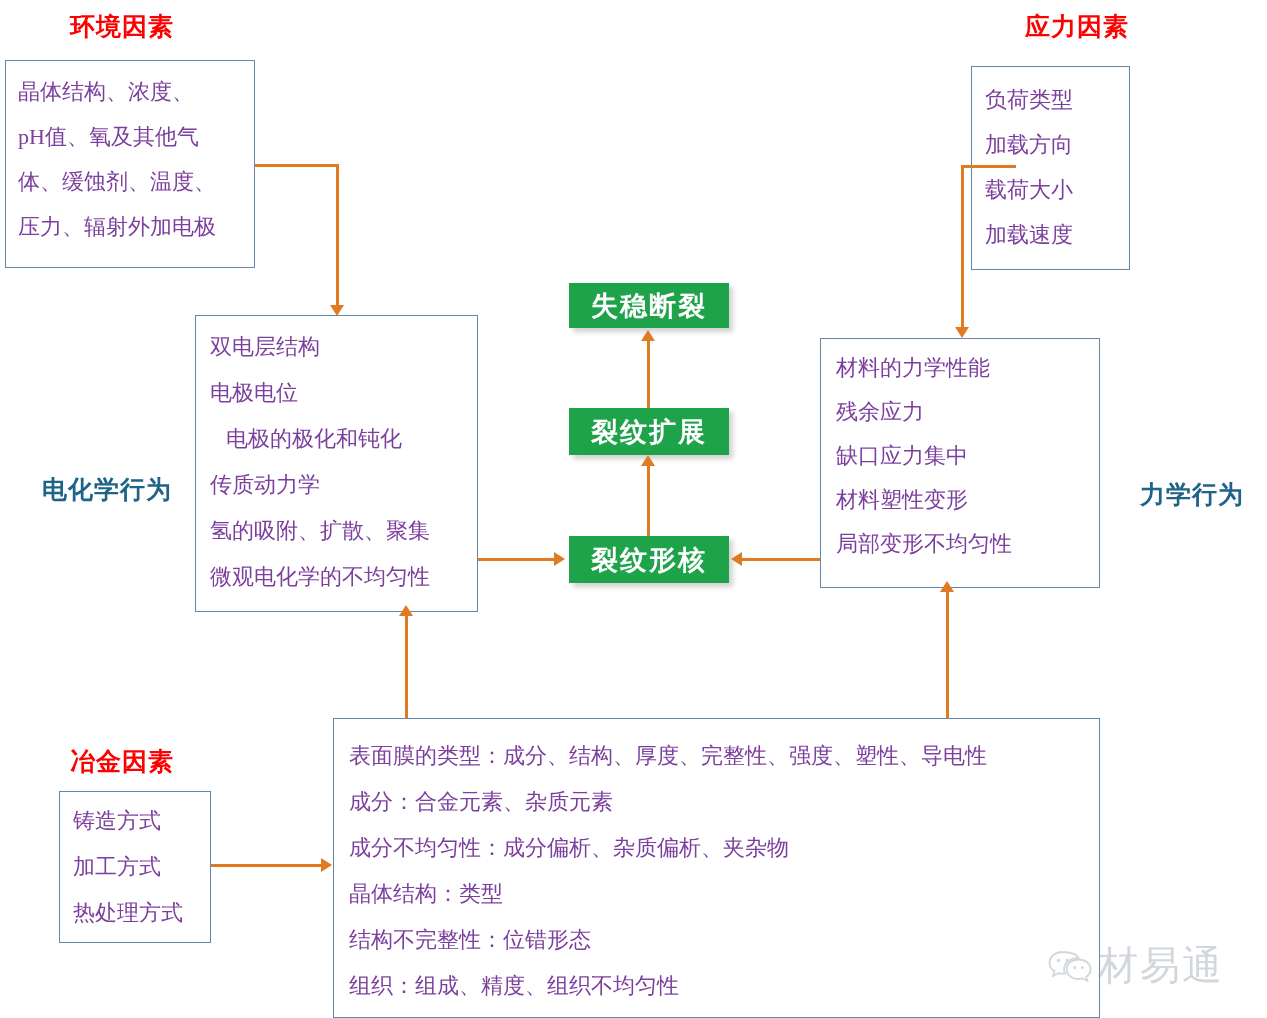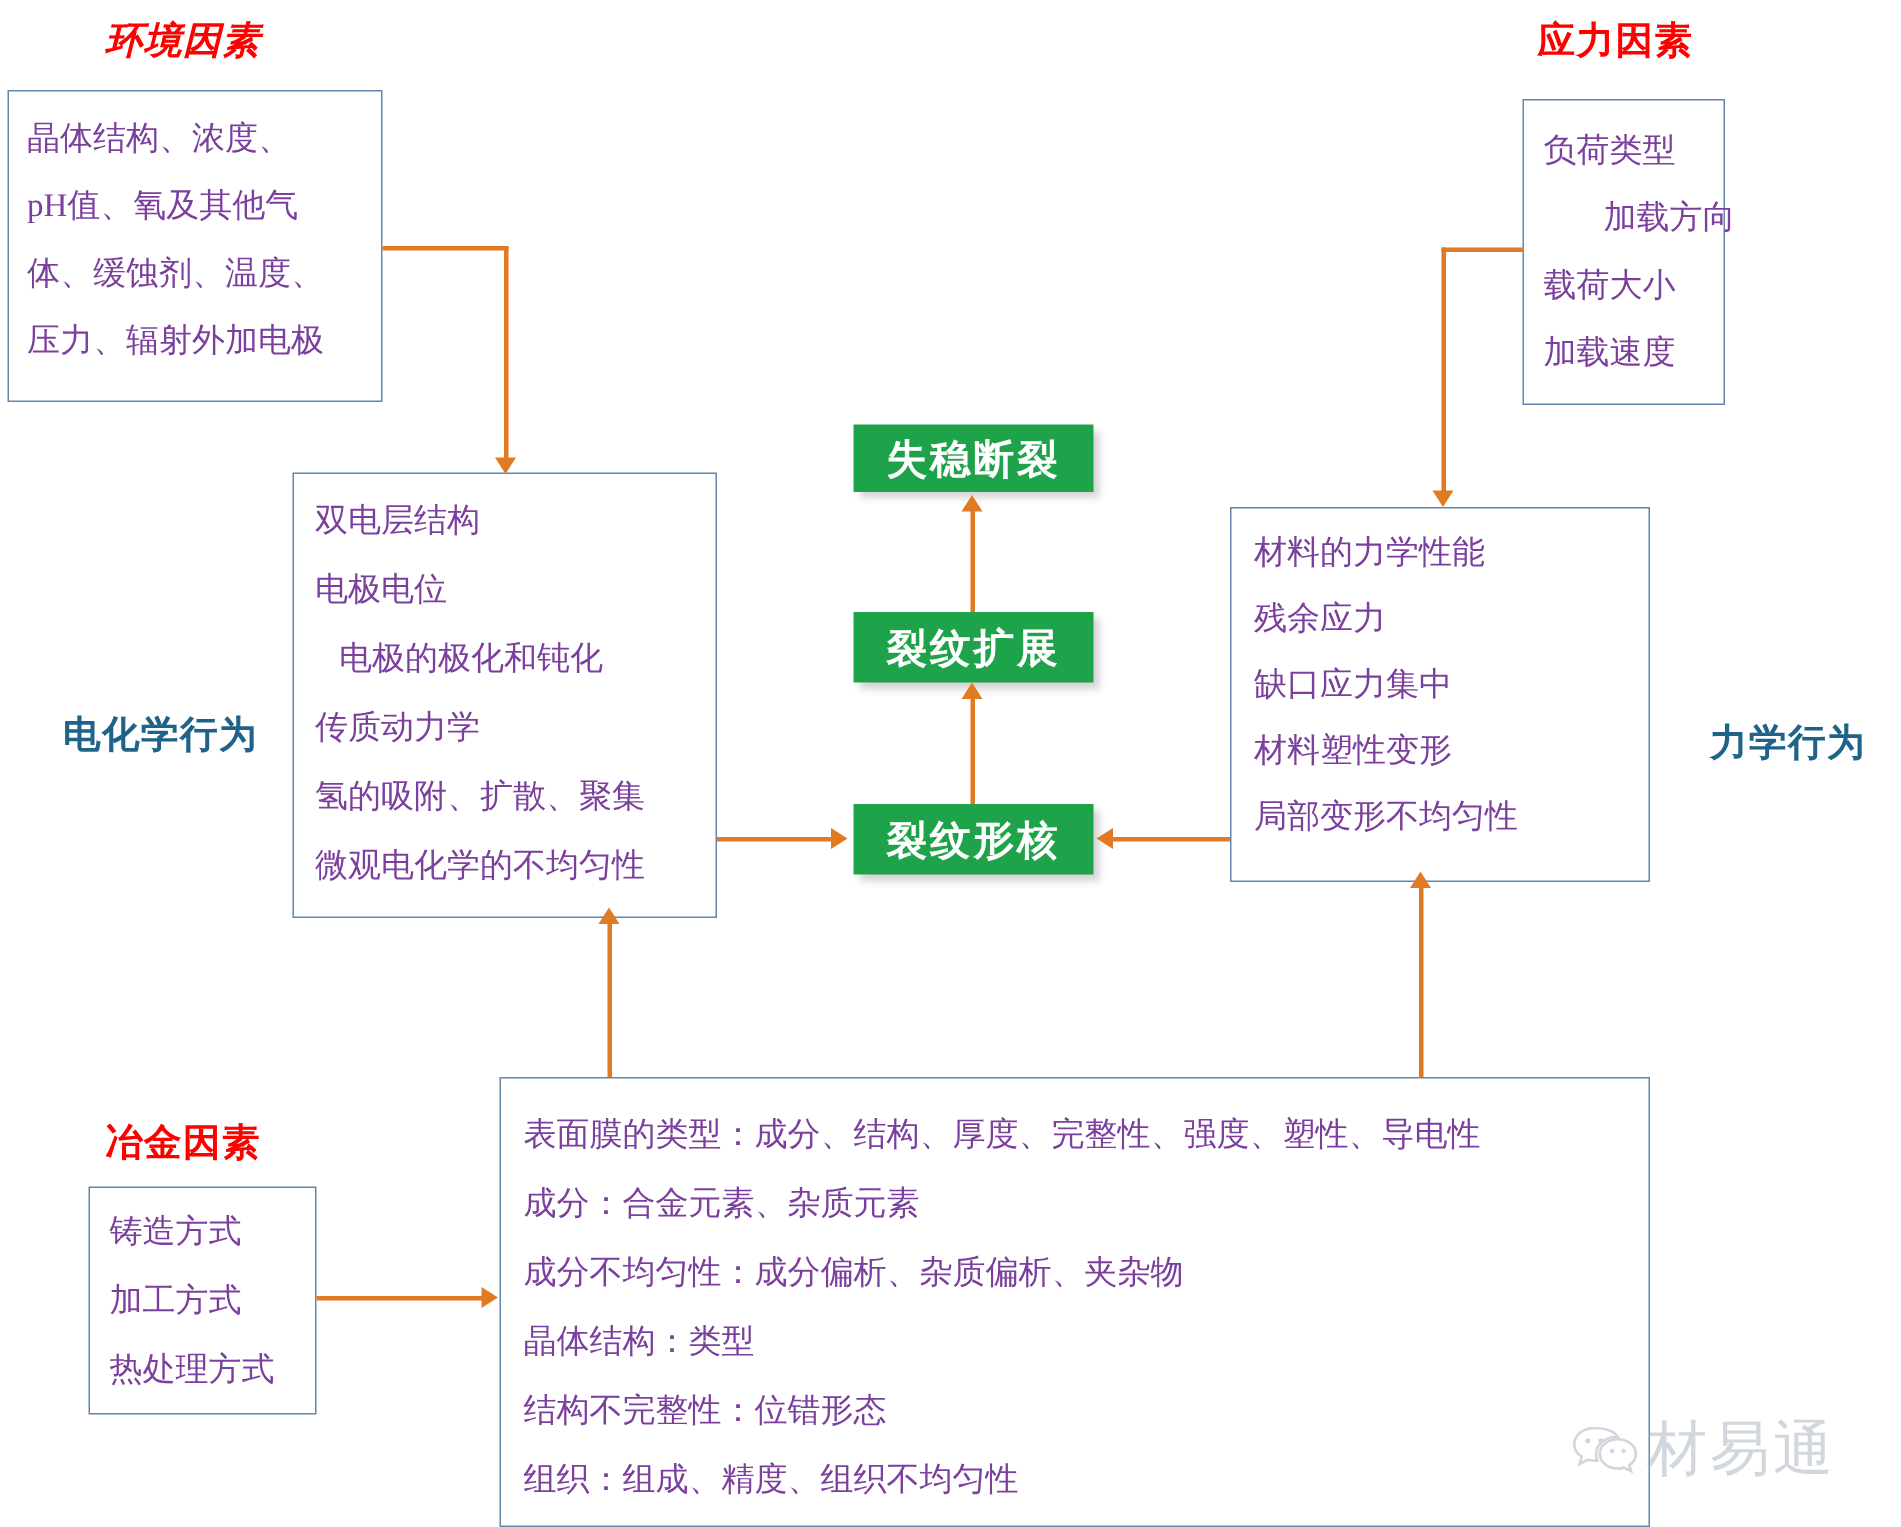--- a/index.html
+++ b/index.html
@@ -101,40 +101,40 @@
     font-family:"Liberation Serif","DejaVu Serif",serif;
     letter-spacing:2px;
   }
   #watermark svg{display:block;}
 </style>
 </head>
 <body>
 
 <div id="stage">
 
-  <div class="cat-title" style="left:70px;top:10px;font-style:italic;">环境因素</div>
+  <div class="cat-title" style="left:70px;top:10px;">环境因素</div>
 
   <div class="cat-title" style="left:1025px;top:10px;">应力因素</div>
 
   <div class="cat-title" style="left:70px;top:745px;">冶金因素</div>
 
   <div class="side-title" style="left:42px;top:473px;">电化学行为</div>
 
   <div class="side-title" style="left:1140px;top:478px;">力学行为</div>
 
   <div class="obox" id="box-environment" style="left:5px;top:60px;width:250px;height:208px;">
     <div class="line" style="position:absolute;left:12px;top:20px;">晶体结构、浓度、</div>
     <div class="line" style="position:absolute;left:12px;top:65px;">pH值、氧及其他气</div>
     <div class="line" style="position:absolute;left:12px;top:110px;">体、缓蚀剂、温度、</div>
     <div class="line" style="position:absolute;left:12px;top:155px;">压力、辐射外加电极</div>
   </div>
 
-  <div class="obox" id="box-stress" style="left:1015px;top:66px;width:135px;height:204px;text-align:center;">
+  <div class="obox" id="box-stress" style="left:971px;top:66px;width:159px;height:204px;text-align:center;">
     <div class="line" style="position:absolute;left:13px;top:22px;">负荷类型</div>
-    <div class="line" style="position:absolute;left:13px;top:67px;margin-left:40px;">加载方向</div>
+    <div class="line" style="position:absolute;left:13px;top:67px;">加载方向</div>
     <div class="line" style="position:absolute;left:13px;top:112px;">载荷大小</div>
     <div class="line" style="position:absolute;left:13px;top:157px;">加载速度</div>
   </div>
 
   <div class="obox" id="box-electrochemical" style="left:195px;top:315px;width:283px;height:297px;">
     <div class="line" style="position:absolute;left:14px;top:20px;">双电层结构</div>
     <div class="line" style="position:absolute;left:14px;top:66px;">电极电位</div>
     <div class="line" style="position:absolute;left:30px;top:112px;">电极的极化和钝化</div>
     <div class="line" style="position:absolute;left:14px;top:158px;">传质动力学</div>
     <div class="line" style="position:absolute;left:14px;top:204px;">氢的吸附、扩散、聚集</div>

